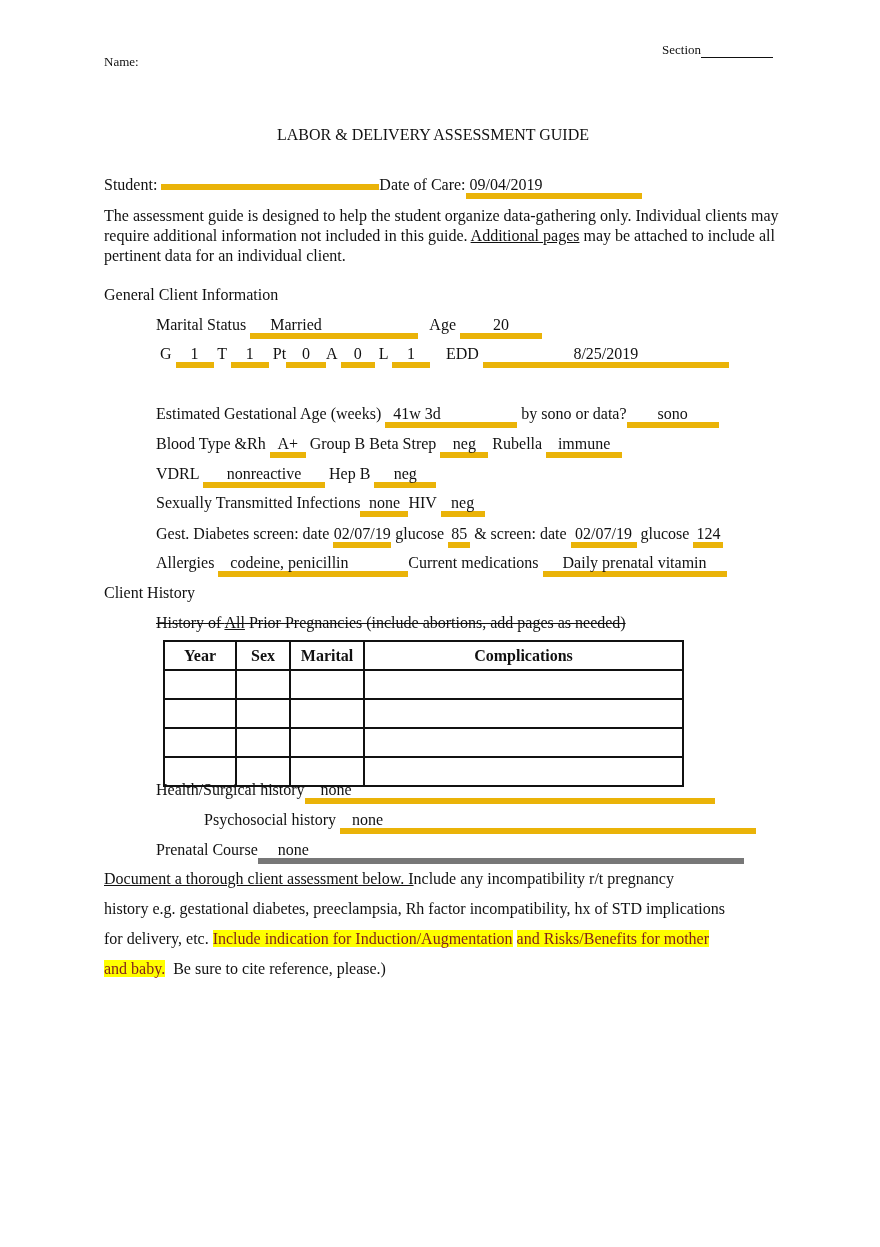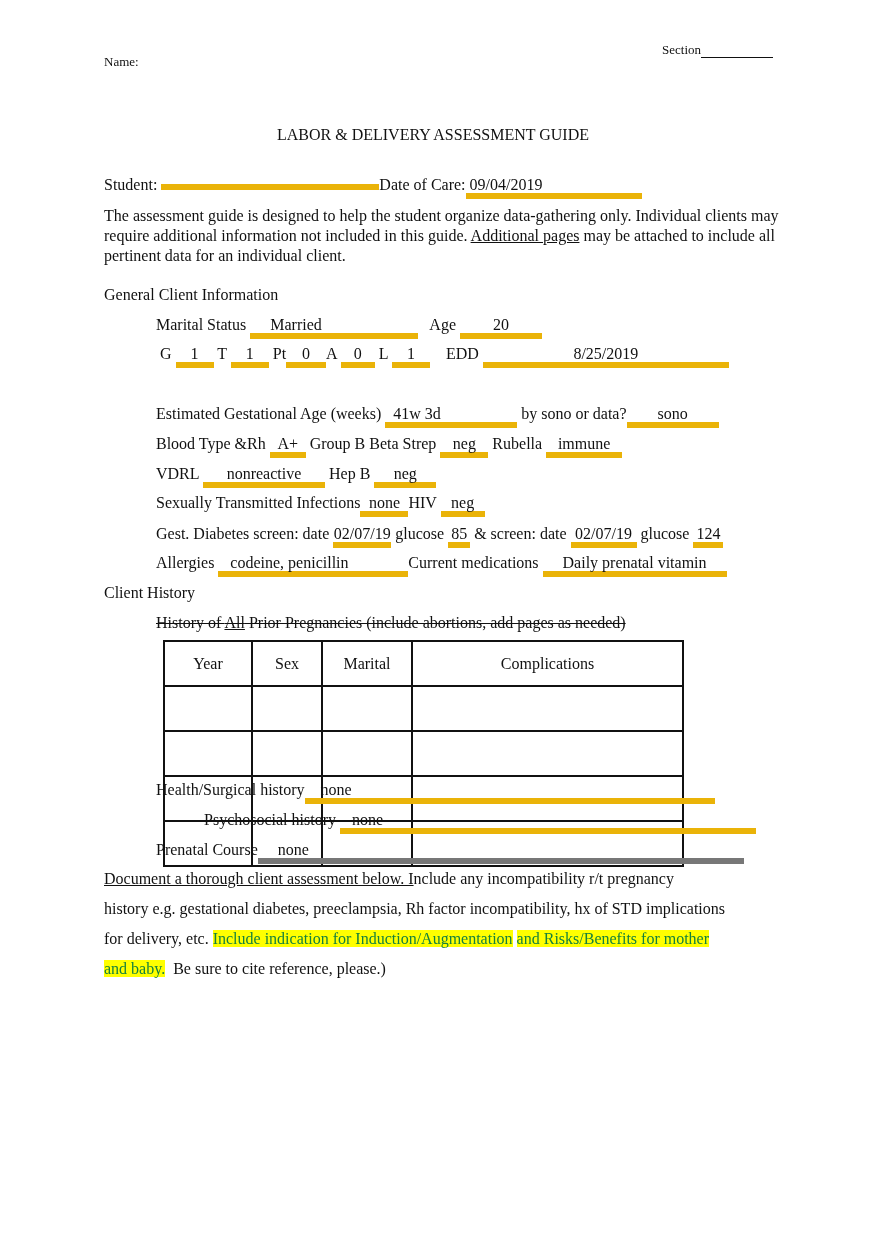--- a/index.html
+++ b/index.html
@@ -8,25 +8,25 @@
       font-family: "Liberation Serif", serif; color: #111;
     }
     .abs { position: absolute; white-space: nowrap; }
     .small { font-size: 13px; }
     .t16 { font-size: 16px; }
     .ul { border-bottom: 1px solid #111; display: inline-block; line-height: 15px; }
     .fill { display: inline-block; border-bottom: 6px solid #eab308; text-align: center; line-height: 16px; }
     .fill.l { text-align: left; }
     .strike { text-decoration: line-through; }
     .u { text-decoration: underline; }
-    .hl { background: #ffff00; color: #15803d; }
+    .hl { background: #ffff00; color: #7f1d1d; }
     .row { font-size: 16px; line-height: 18px; }
     table.preg { border-collapse: collapse; font-size: 16px; }
     table.preg td, table.preg th {
-      border: 2px solid #111; padding: 12px; height: 19px; font-weight: normal; text-align: center; margin-left: 13px;
+      border: 2px solid #111; padding: 4px; height: 19px; font-weight: bold; text-align: center; margin-left: 13px;
     }
     .bullet { display: inline-block; width: 10px; height: 12px; border: 1px solid #aaa; margin-right: 14px; vertical-align: -1px; }
   </style>
 </head>
 <body>
 
 <div class="abs small" style="left:104px; top:54px;">Name:</div>
 <div class="abs small" style="left:662px; top:42px;">
   <span>Section</span><span class="ul" style="width:72px;">&nbsp;</span>
 </div>

